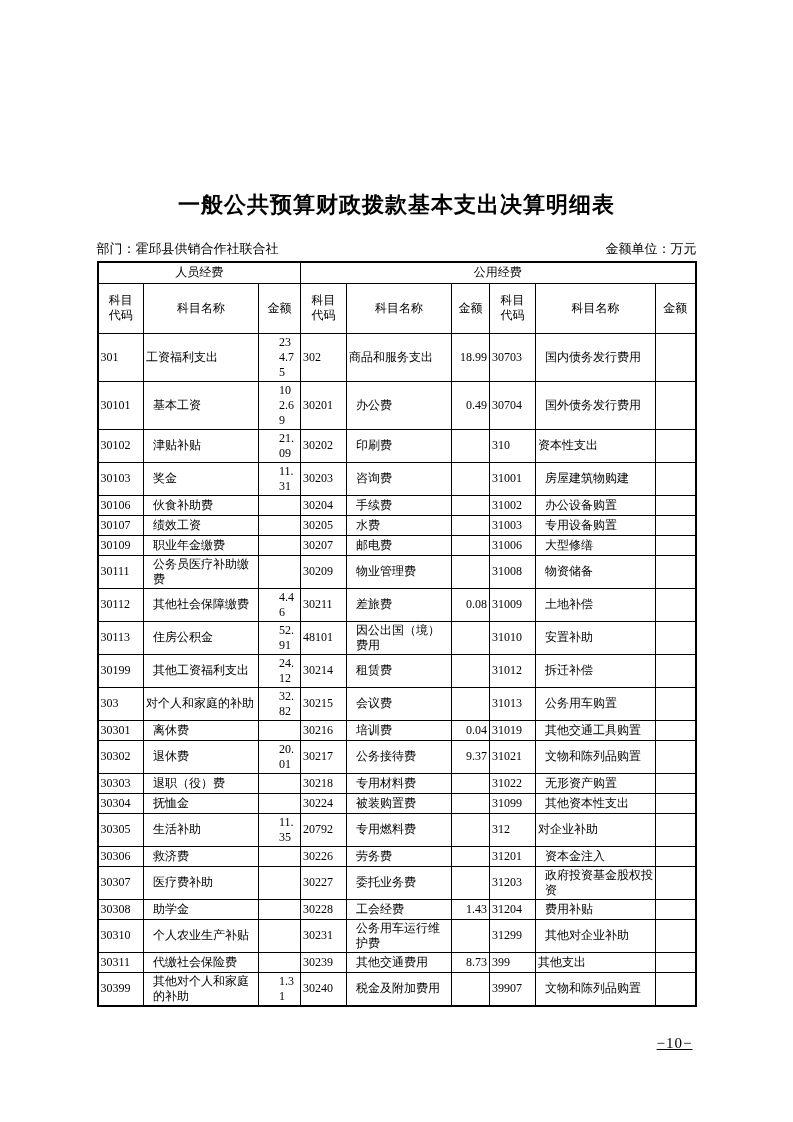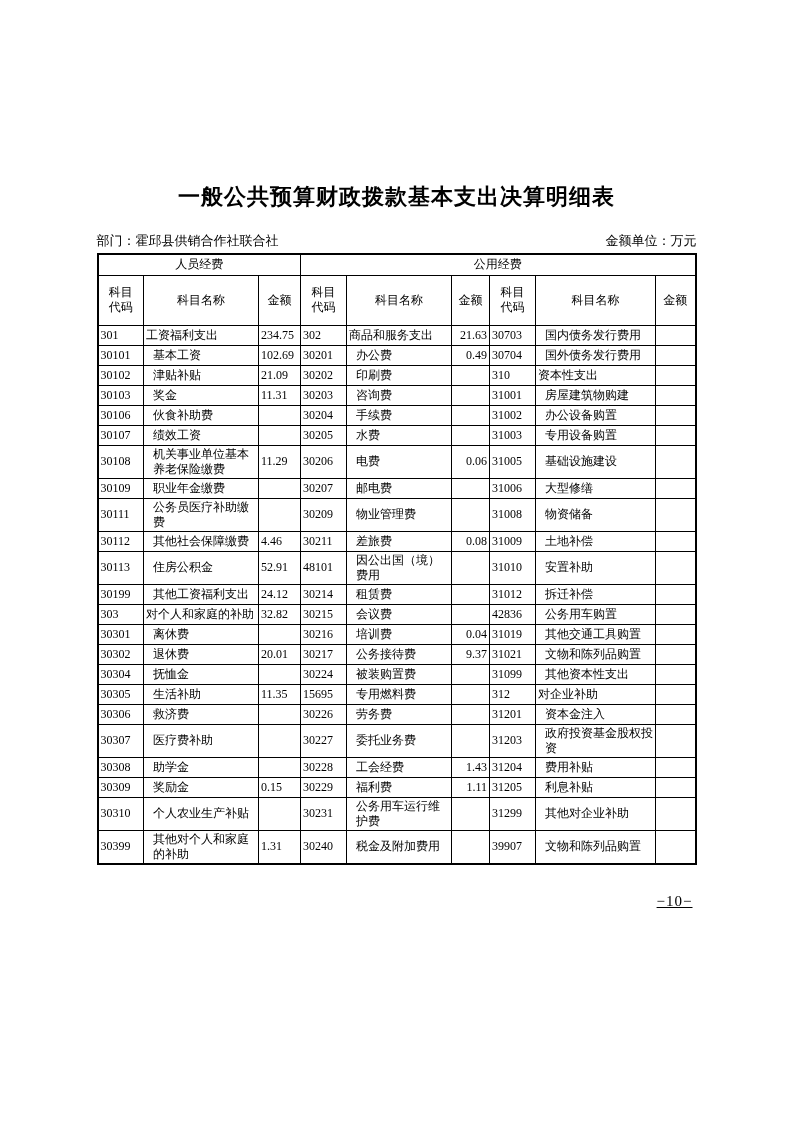--- a/index.html
+++ b/index.html
@@ -5,21 +5,21 @@
   * { box-sizing: border-box; }
   html,body { margin:0; padding:0; background:#ffffff; }
   .page {
     position:relative;
     width:793px; height:1122px;
     background:#ffffff;
     font-family:"Liberation Serif","DejaVu Serif",serif;
     color:#000;
     overflow:hidden;
   }
-  .content { width:600px; margin:0 auto; padding-top:182px; }
+  .content { width:600px; margin:8px auto; padding-top:182px; }
   .title {
     font-size:22px; font-weight:bold; text-align:center;
     margin:0 0 20px 0; letter-spacing:1px;
   }
   .doc-code-wrap { text-align:right; margin-bottom:2px; }
   .doc-code {
     display:inline-block; text-align:left;
     white-space:pre-line; font-size:13px; line-height:1.35;
   }
   .meta-row {
@@ -39,21 +39,21 @@
     word-break:break-all;
   }
   thead th { font-weight:normal; text-align:center; }
   tr.group-row th { height:21px; }
   tr.cols-row th { height:50px; white-space:pre-line; }
   td { height:20px; }
   td.code { text-align:left; }
   td.name { text-align:left; padding-left:3px; }
   td.name.indent { padding-left:9px; }
   td.amount { text-align:right; padding-right:2px; }
-  td.amount.first-group { text-align:left; padding-left:2px; }
+  td.amount.first-group { text-align:left; padding-left:20px; }
   .page-number {
     text-align:right; font-size:15px;
     margin-top:28px; padding-right:4px;
     letter-spacing:1px;
     text-decoration:underline;
   }
 </style>
 </head>
 <body>
 
@@ -100,21 +100,21 @@
           <th>金额</th>
         </tr>
       </thead>
       <tbody>
           <tr>
             <td class="code">301</td>
             <td class="name">工资福利支出</td>
             <td class="amount first-group">234.75</td>
             <td class="code">302</td>
             <td class="name">商品和服务支出</td>
-            <td class="amount">21.63</td>
+            <td class="amount">18.99</td>
             <td class="code">30703</td>
             <td class="name indent">国内债务发行费用</td>
             <td class="amount"></td>
           </tr>
           <tr>
             <td class="code">30101</td>
             <td class="name indent">基本工资</td>
             <td class="amount first-group">102.69</td>
             <td class="code">30201</td>
             <td class="name indent">办公费</td>
@@ -161,31 +161,20 @@
             <td class="name indent">绩效工资</td>
             <td class="amount first-group"></td>
             <td class="code">30205</td>
             <td class="name indent">水费</td>
             <td class="amount"></td>
             <td class="code">31003</td>
             <td class="name indent">专用设备购置</td>
             <td class="amount"></td>
           </tr>
           <tr>
-            <td class="code">30108</td>
-            <td class="name indent">机关事业单位基本养老保险缴费</td>
-            <td class="amount first-group">11.29</td>
-            <td class="code">30206</td>
-            <td class="name indent">电费</td>
-            <td class="amount">0.06</td>
-            <td class="code">31005</td>
-            <td class="name indent">基础设施建设</td>
-            <td class="amount"></td>
-          </tr>
-          <tr>
             <td class="code">30109</td>
             <td class="name indent">职业年金缴费</td>
             <td class="amount first-group"></td>
             <td class="code">30207</td>
             <td class="name indent">邮电费</td>
             <td class="amount"></td>
             <td class="code">31006</td>
             <td class="name indent">大型修缮</td>
             <td class="amount"></td>
           </tr>
@@ -233,21 +222,21 @@
             <td class="name indent">拆迁补偿</td>
             <td class="amount"></td>
           </tr>
           <tr>
             <td class="code">303</td>
             <td class="name">对个人和家庭的补助</td>
             <td class="amount first-group">32.82</td>
             <td class="code">30215</td>
             <td class="name indent">会议费</td>
             <td class="amount"></td>
-            <td class="code">42836</td>
+            <td class="code">31013</td>
             <td class="name indent">公务用车购置</td>
             <td class="amount"></td>
           </tr>
           <tr>
             <td class="code">30301</td>
             <td class="name indent">离休费</td>
             <td class="amount first-group"></td>
             <td class="code">30216</td>
             <td class="name indent">培训费</td>
             <td class="amount">0.04</td>
@@ -260,35 +249,46 @@
             <td class="name indent">退休费</td>
             <td class="amount first-group">20.01</td>
             <td class="code">30217</td>
             <td class="name indent">公务接待费</td>
             <td class="amount">9.37</td>
             <td class="code">31021</td>
             <td class="name indent">文物和陈列品购置</td>
             <td class="amount"></td>
           </tr>
           <tr>
+            <td class="code">30303</td>
+            <td class="name indent">退职（役）费</td>
+            <td class="amount first-group"></td>
+            <td class="code">30218</td>
+            <td class="name indent">专用材料费</td>
+            <td class="amount"></td>
+            <td class="code">31022</td>
+            <td class="name indent">无形资产购置</td>
+            <td class="amount"></td>
+          </tr>
+          <tr>
             <td class="code">30304</td>
             <td class="name indent">抚恤金</td>
             <td class="amount first-group"></td>
             <td class="code">30224</td>
             <td class="name indent">被装购置费</td>
             <td class="amount"></td>
             <td class="code">31099</td>
             <td class="name indent">其他资本性支出</td>
             <td class="amount"></td>
           </tr>
           <tr>
             <td class="code">30305</td>
             <td class="name indent">生活补助</td>
             <td class="amount first-group">11.35</td>
-            <td class="code">15695</td>
+            <td class="code">20792</td>
             <td class="name indent">专用燃料费</td>
             <td class="amount"></td>
             <td class="code">312</td>
             <td class="name">对企业补助</td>
             <td class="amount"></td>
           </tr>
           <tr>
             <td class="code">30306</td>
             <td class="name indent">救济费</td>
             <td class="amount first-group"></td>
@@ -315,39 +315,39 @@
             <td class="name indent">助学金</td>
             <td class="amount first-group"></td>
             <td class="code">30228</td>
             <td class="name indent">工会经费</td>
             <td class="amount">1.43</td>
             <td class="code">31204</td>
             <td class="name indent">费用补贴</td>
             <td class="amount"></td>
           </tr>
           <tr>
-            <td class="code">30309</td>
-            <td class="name indent">奖励金</td>
-            <td class="amount first-group">0.15</td>
-            <td class="code">30229</td>
-            <td class="name indent">福利费</td>
-            <td class="amount">1.11</td>
-            <td class="code">31205</td>
-            <td class="name indent">利息补贴</td>
-            <td class="amount"></td>
-          </tr>
-          <tr>
             <td class="code">30310</td>
             <td class="name indent">个人农业生产补贴</td>
             <td class="amount first-group"></td>
             <td class="code">30231</td>
             <td class="name indent">公务用车运行维护费</td>
             <td class="amount"></td>
             <td class="code">31299</td>
             <td class="name indent">其他对企业补助</td>
+            <td class="amount"></td>
+          </tr>
+          <tr>
+            <td class="code">30311</td>
+            <td class="name indent">代缴社会保险费</td>
+            <td class="amount first-group"></td>
+            <td class="code">30239</td>
+            <td class="name indent">其他交通费用</td>
+            <td class="amount">8.73</td>
+            <td class="code">399</td>
+            <td class="name">其他支出</td>
             <td class="amount"></td>
           </tr>
           <tr>
             <td class="code">30399</td>
             <td class="name indent">其他对个人和家庭的补助</td>
             <td class="amount first-group">1.31</td>
             <td class="code">30240</td>
             <td class="name indent">税金及附加费用</td>
             <td class="amount"></td>
             <td class="code">39907</td>

